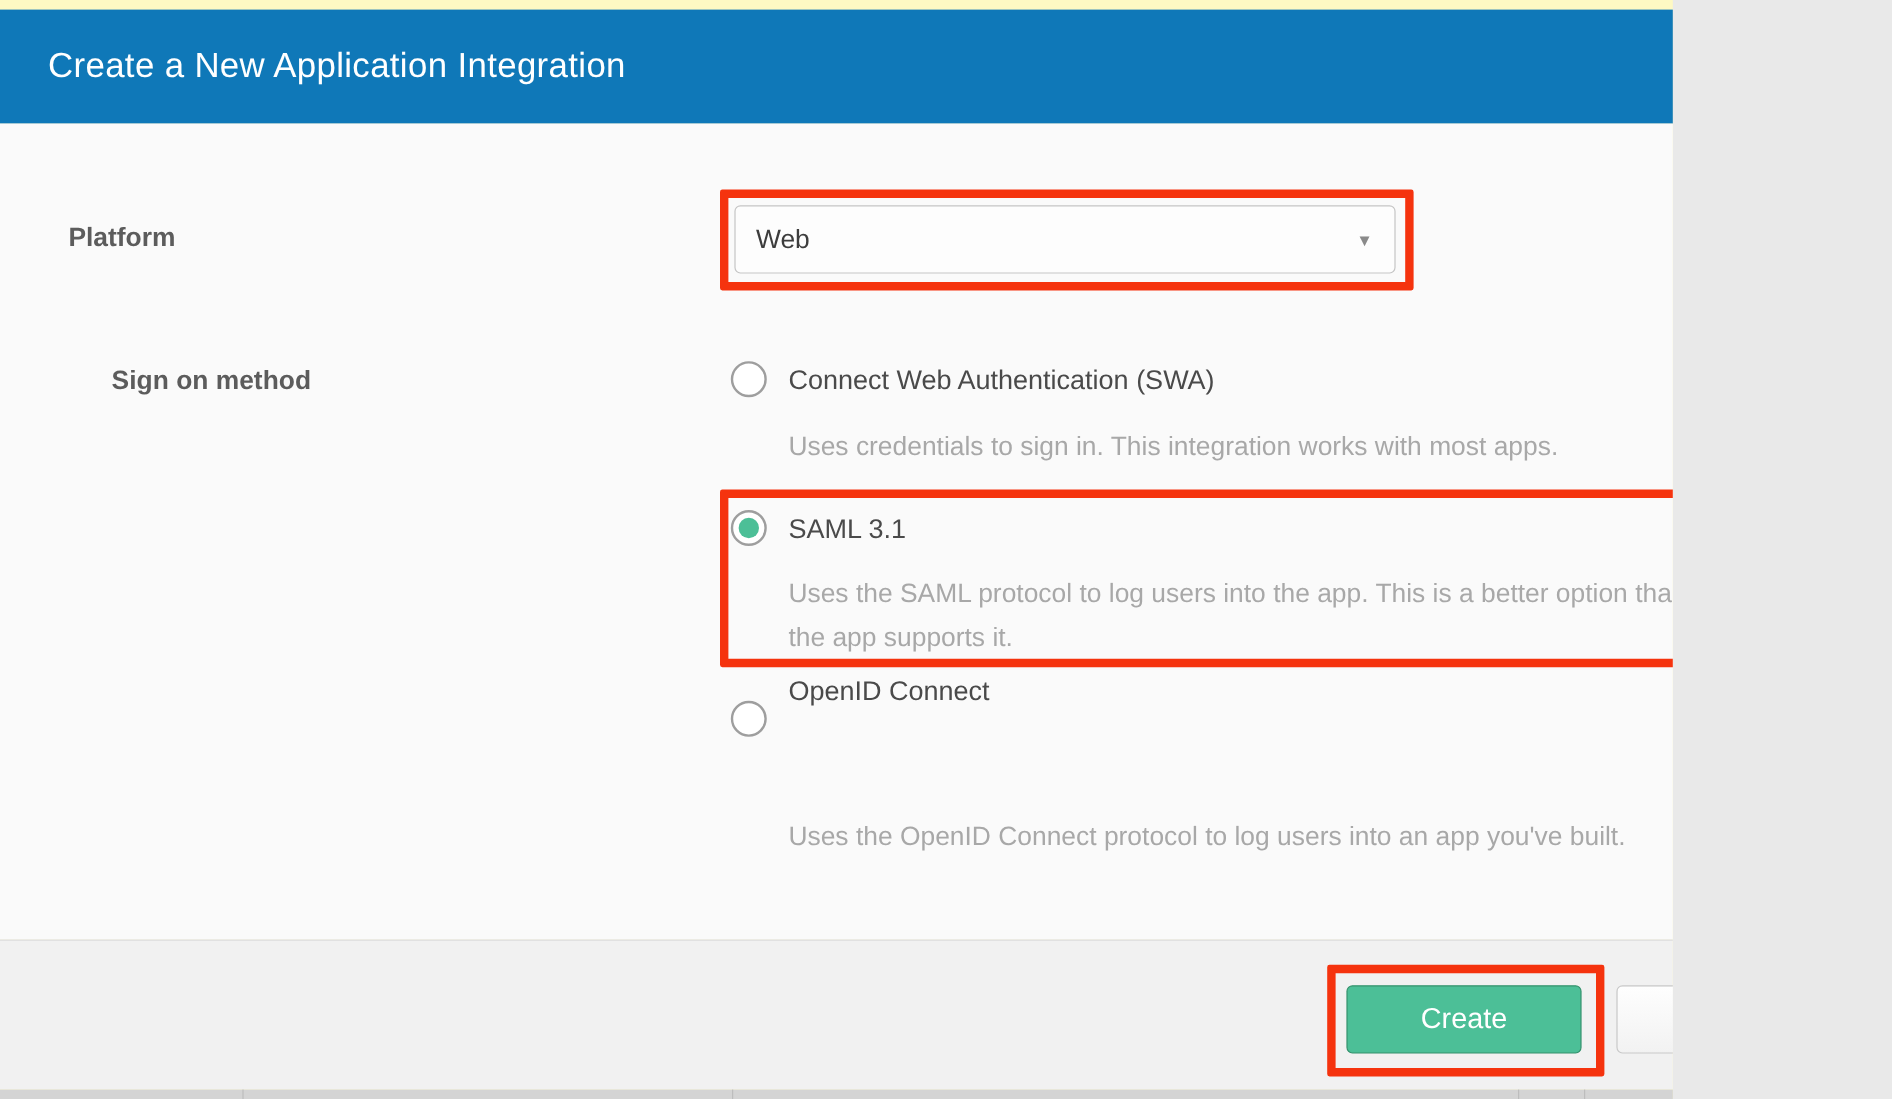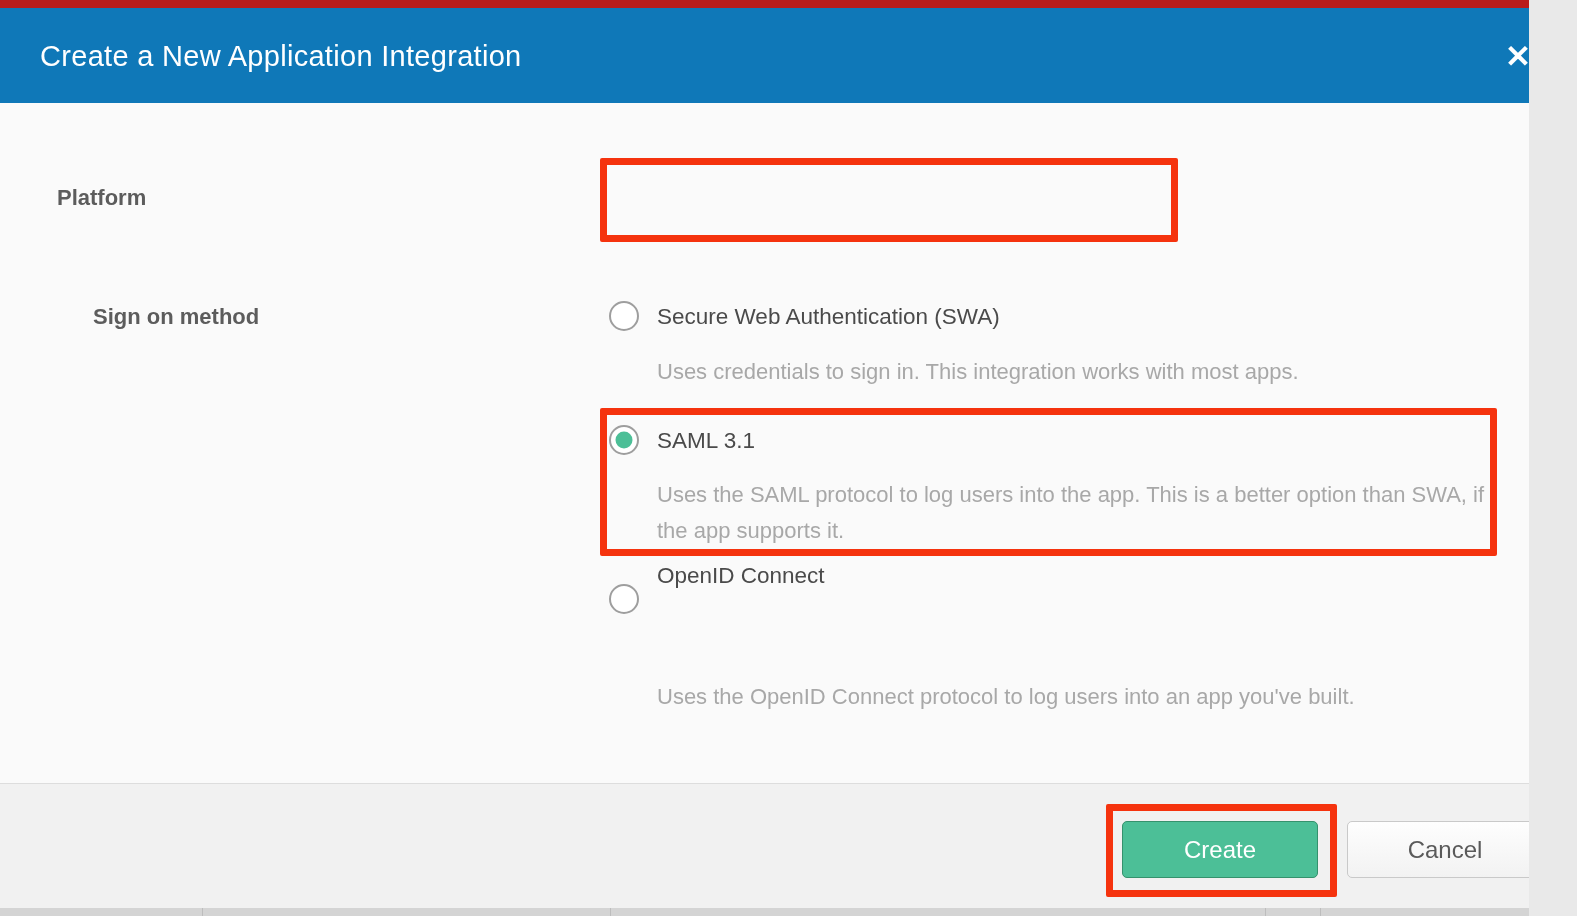--- a/index.html
+++ b/index.html
@@ -1,19 +1,19 @@
 <!DOCTYPE html>
 <html style="--header-blue: #0f78b8; --annotation-red: #f5330e; --accent-green: #4cbf97; --accent-green-border: #35926d;"><head>
 <meta charset="utf-8">
 <style>
   * { margin:0; padding:0; box-sizing:border-box; }
   html,body { background:#e9e9e9; }
   .page {
-    position:relative; width:1529px; height:916px; overflow:hidden;
-    background:#b91c1c;
+    position:relative; width:1394px; height:916px; overflow:hidden;
+    background:#fef9c3;
     font-family:"Liberation Sans", sans-serif;
   }
   
   .modal-header {
     position:absolute; left:0; top:8px; width:1577px; height:95px;
     background:var(--header-blue,#0f78b8);
   }
   .modal-title {
     position:absolute; left:40px; top:50%; transform:translateY(-50%);
     color:#ffffff; font-size:29px; font-weight:300; letter-spacing:.3px;
@@ -136,25 +136,29 @@
     <div class="modal-title">Create a New Application Integration</div>
     <div class="close-btn">✕</div>
   </div>
 
   <div class="modal-body">
 
     <div class="field-label label-platform">Platform</div>
 
     <div class="annotation-box annot-dropdown"></div>
 
+    <div class="dropdown">
+      <span class="dropdown-value">Web</span>
+      <span class="dropdown-caret">▼</span>
+    </div>
 
     <div class="field-label label-signon">Sign on method</div>
 
     <div class="radio radio-swa"></div>
-    <div class="option-label lbl-swa">Secure Web Authentication (SWA)</div>
+    <div class="option-label lbl-swa">Connect Web Authentication (SWA)</div>
     <div class="option-desc desc-swa">Uses credentials to sign in. This integration works with most apps.</div>
 
     <div class="annotation-box annot-saml"></div>
     <div class="radio radio-saml selected"></div>
     <div class="option-label lbl-saml">SAML 3.1</div>
     <div class="option-desc desc-saml">Uses the SAML protocol to log users into the app. This is a better option than SWA, if the app supports it.</div>
 
     <div class="radio radio-oidc"></div>
     <div class="option-label lbl-oidc">OpenID Connect</div>
     <div class="option-desc desc-oidc">Uses the OpenID Connect protocol to log users into an app you've built.</div>

